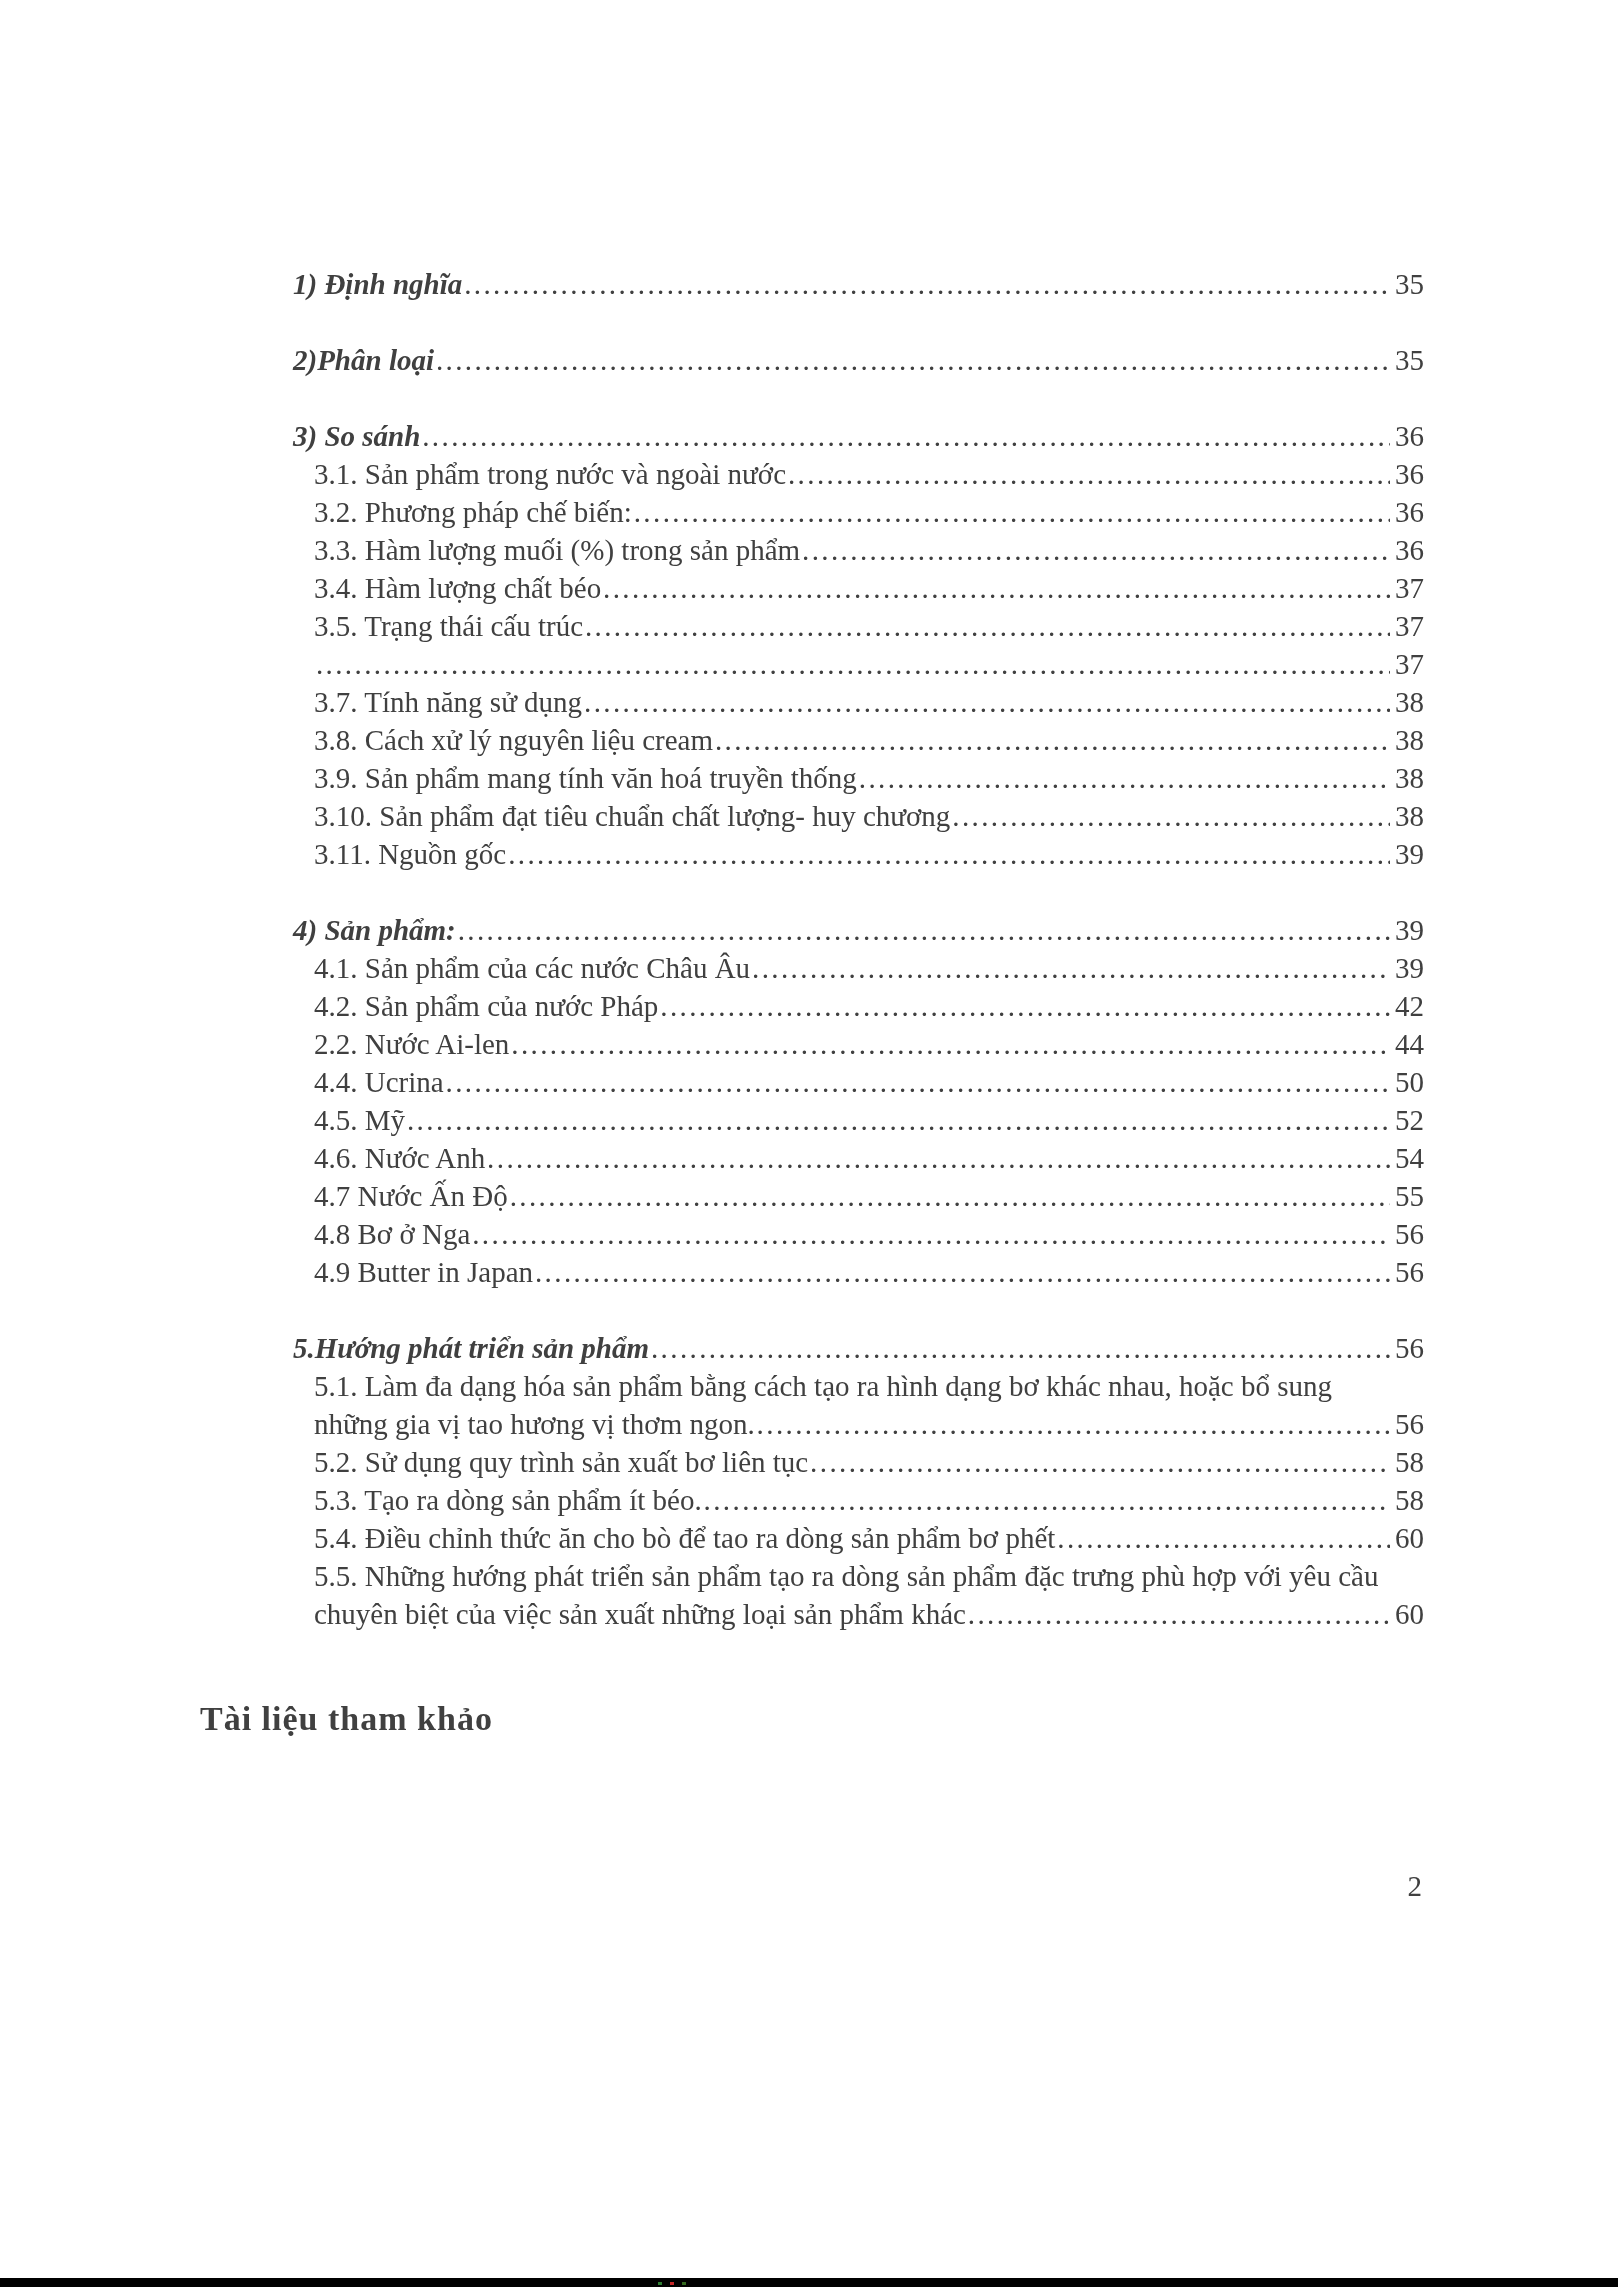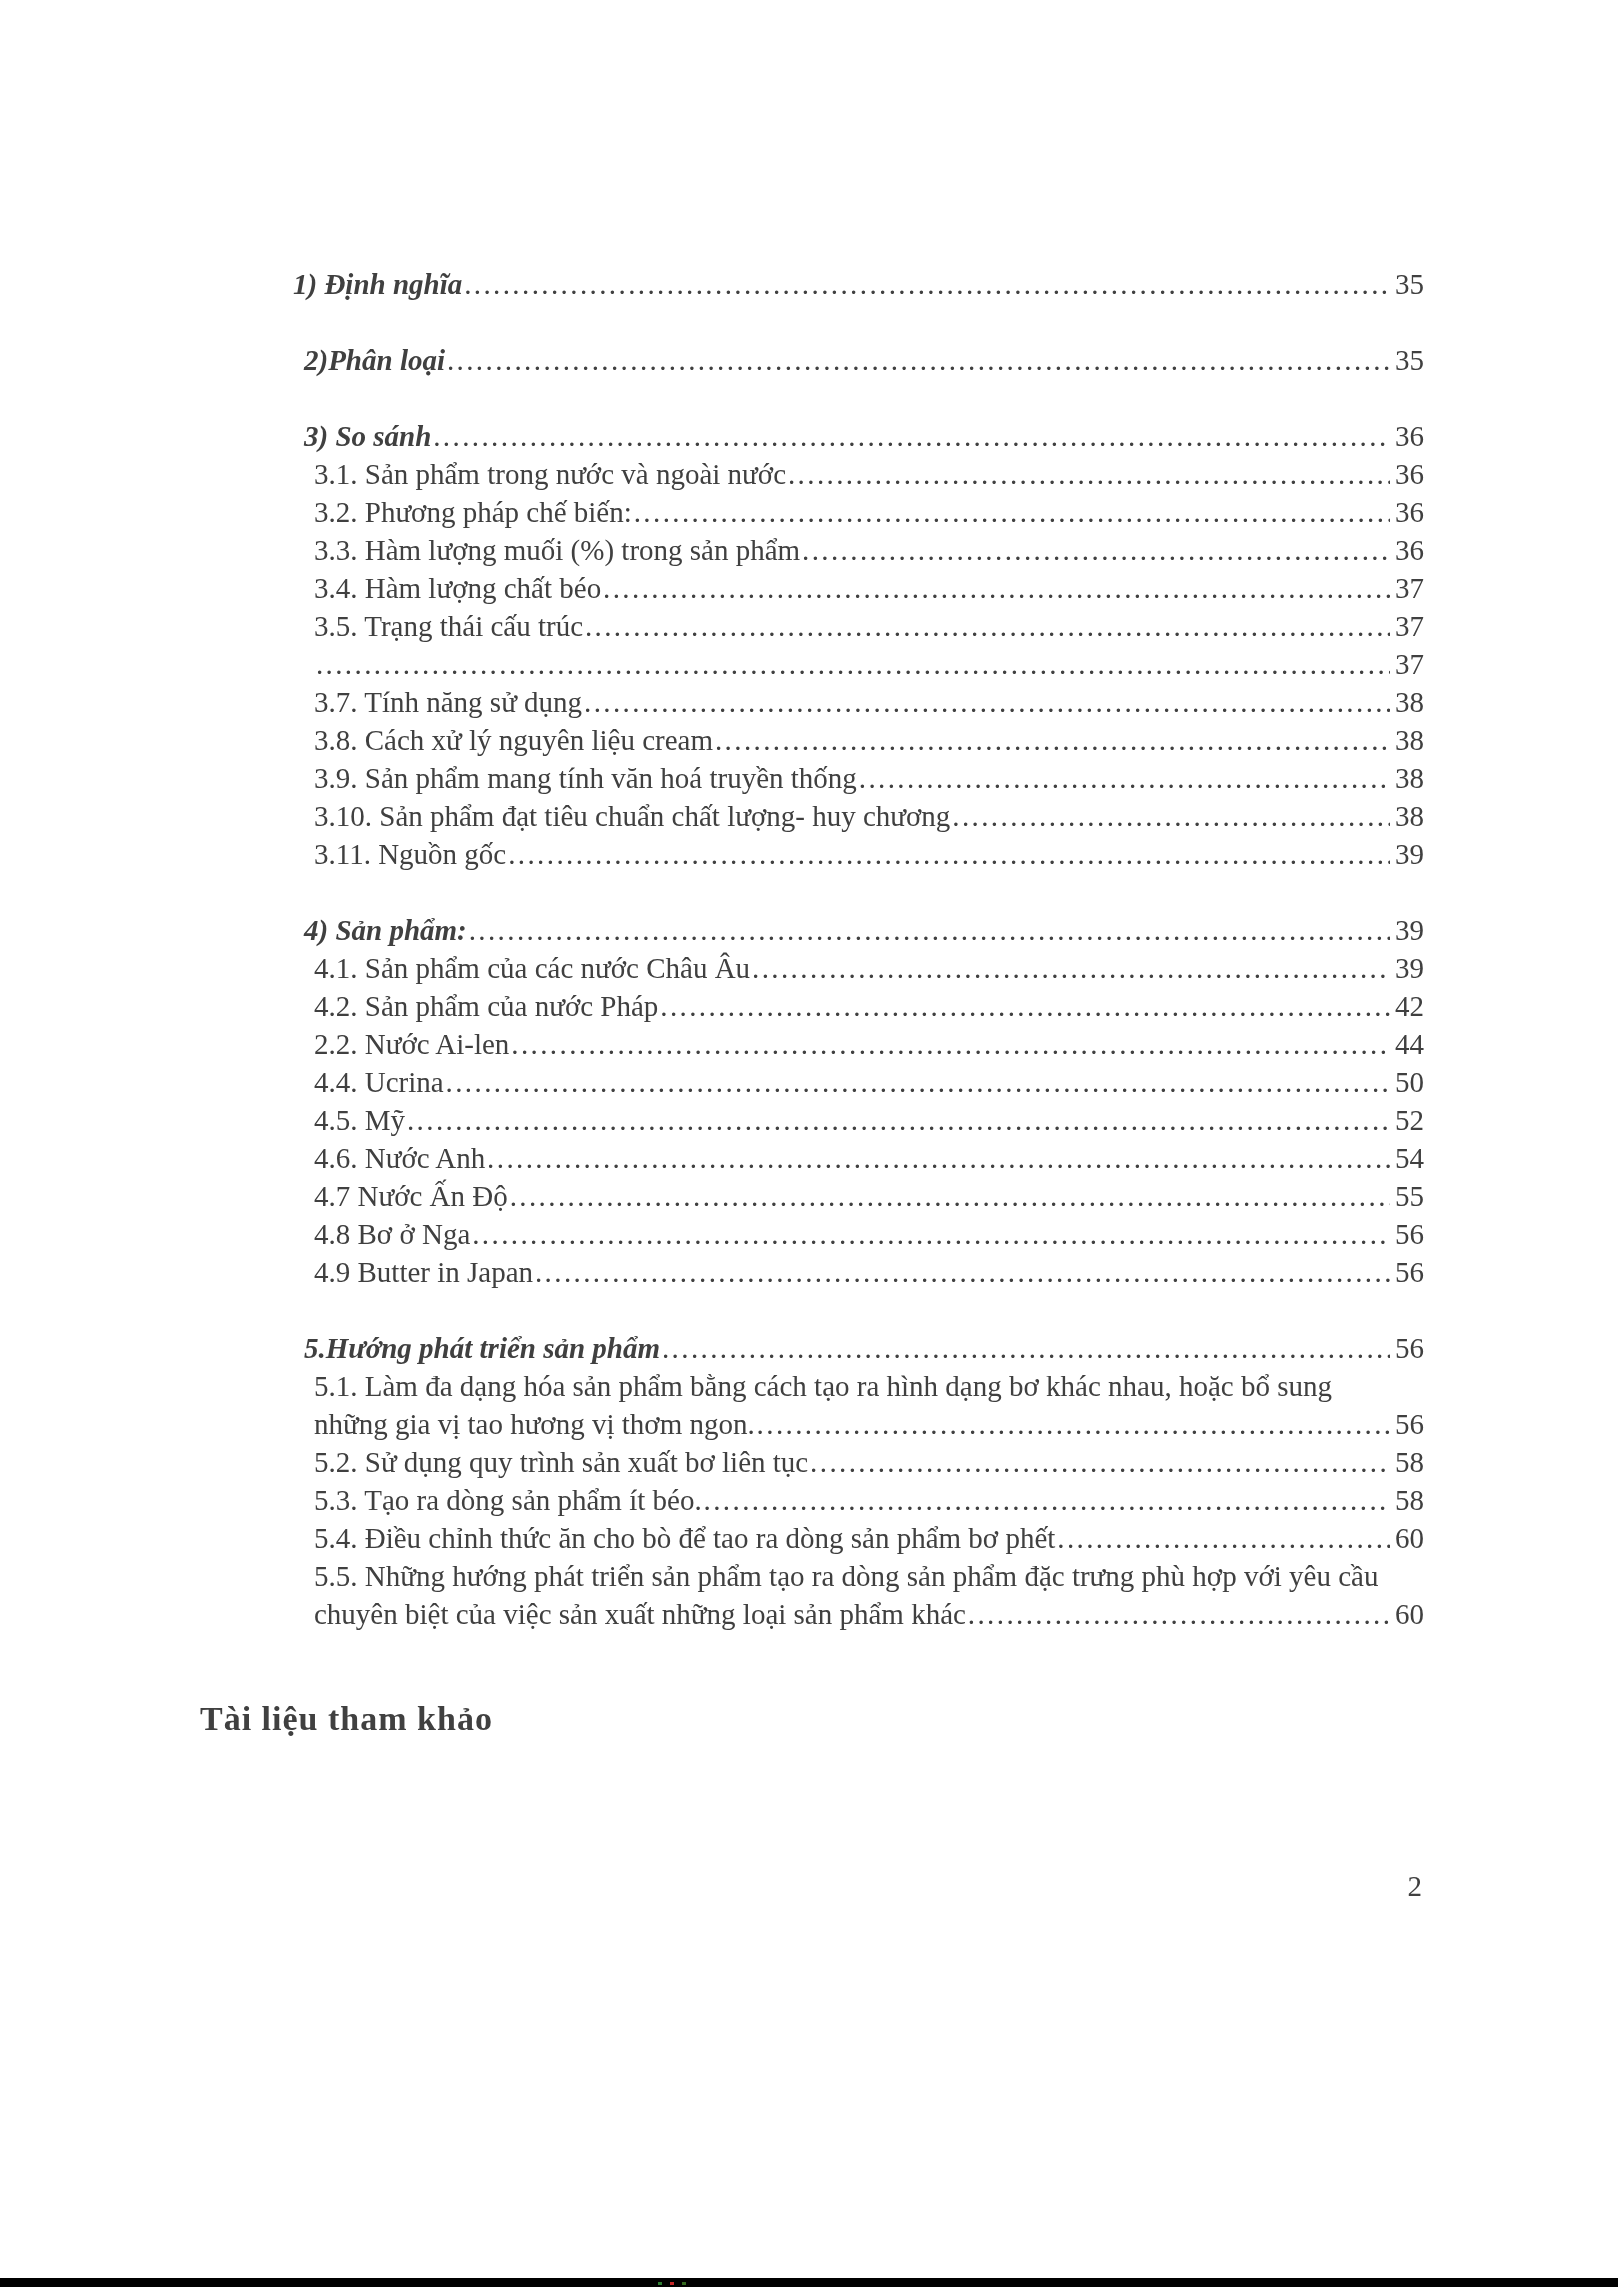--- a/index.html
+++ b/index.html
@@ -14,21 +14,21 @@
     margin: 0 auto;
   }
   .toc {
     position: absolute;
     left: 293px;
     top: 265px;
     width: 1131px;
     font-size: 29px;
   }
   .row { display: flex; align-items: baseline; line-height: 38px; white-space: nowrap; }
-  .gap { margin-top: 38px; margin-left: 11px; }
+  .gap { margin-top: 38px; }
   .sub { padding-left: 21px; }
   .heading .txt { font-weight: 700; font-style: italic; }
   .txt { flex: 0 0 auto; }
   .line1 { line-height: 38px; white-space: nowrap; overflow: hidden; }
   .line2 { display: flex; align-items: baseline; line-height: 38px; white-space: nowrap; text-align: right; }
   .dots {
     flex: 1 1 auto;
     min-width: 0;
     overflow: hidden;
     white-space: nowrap;

